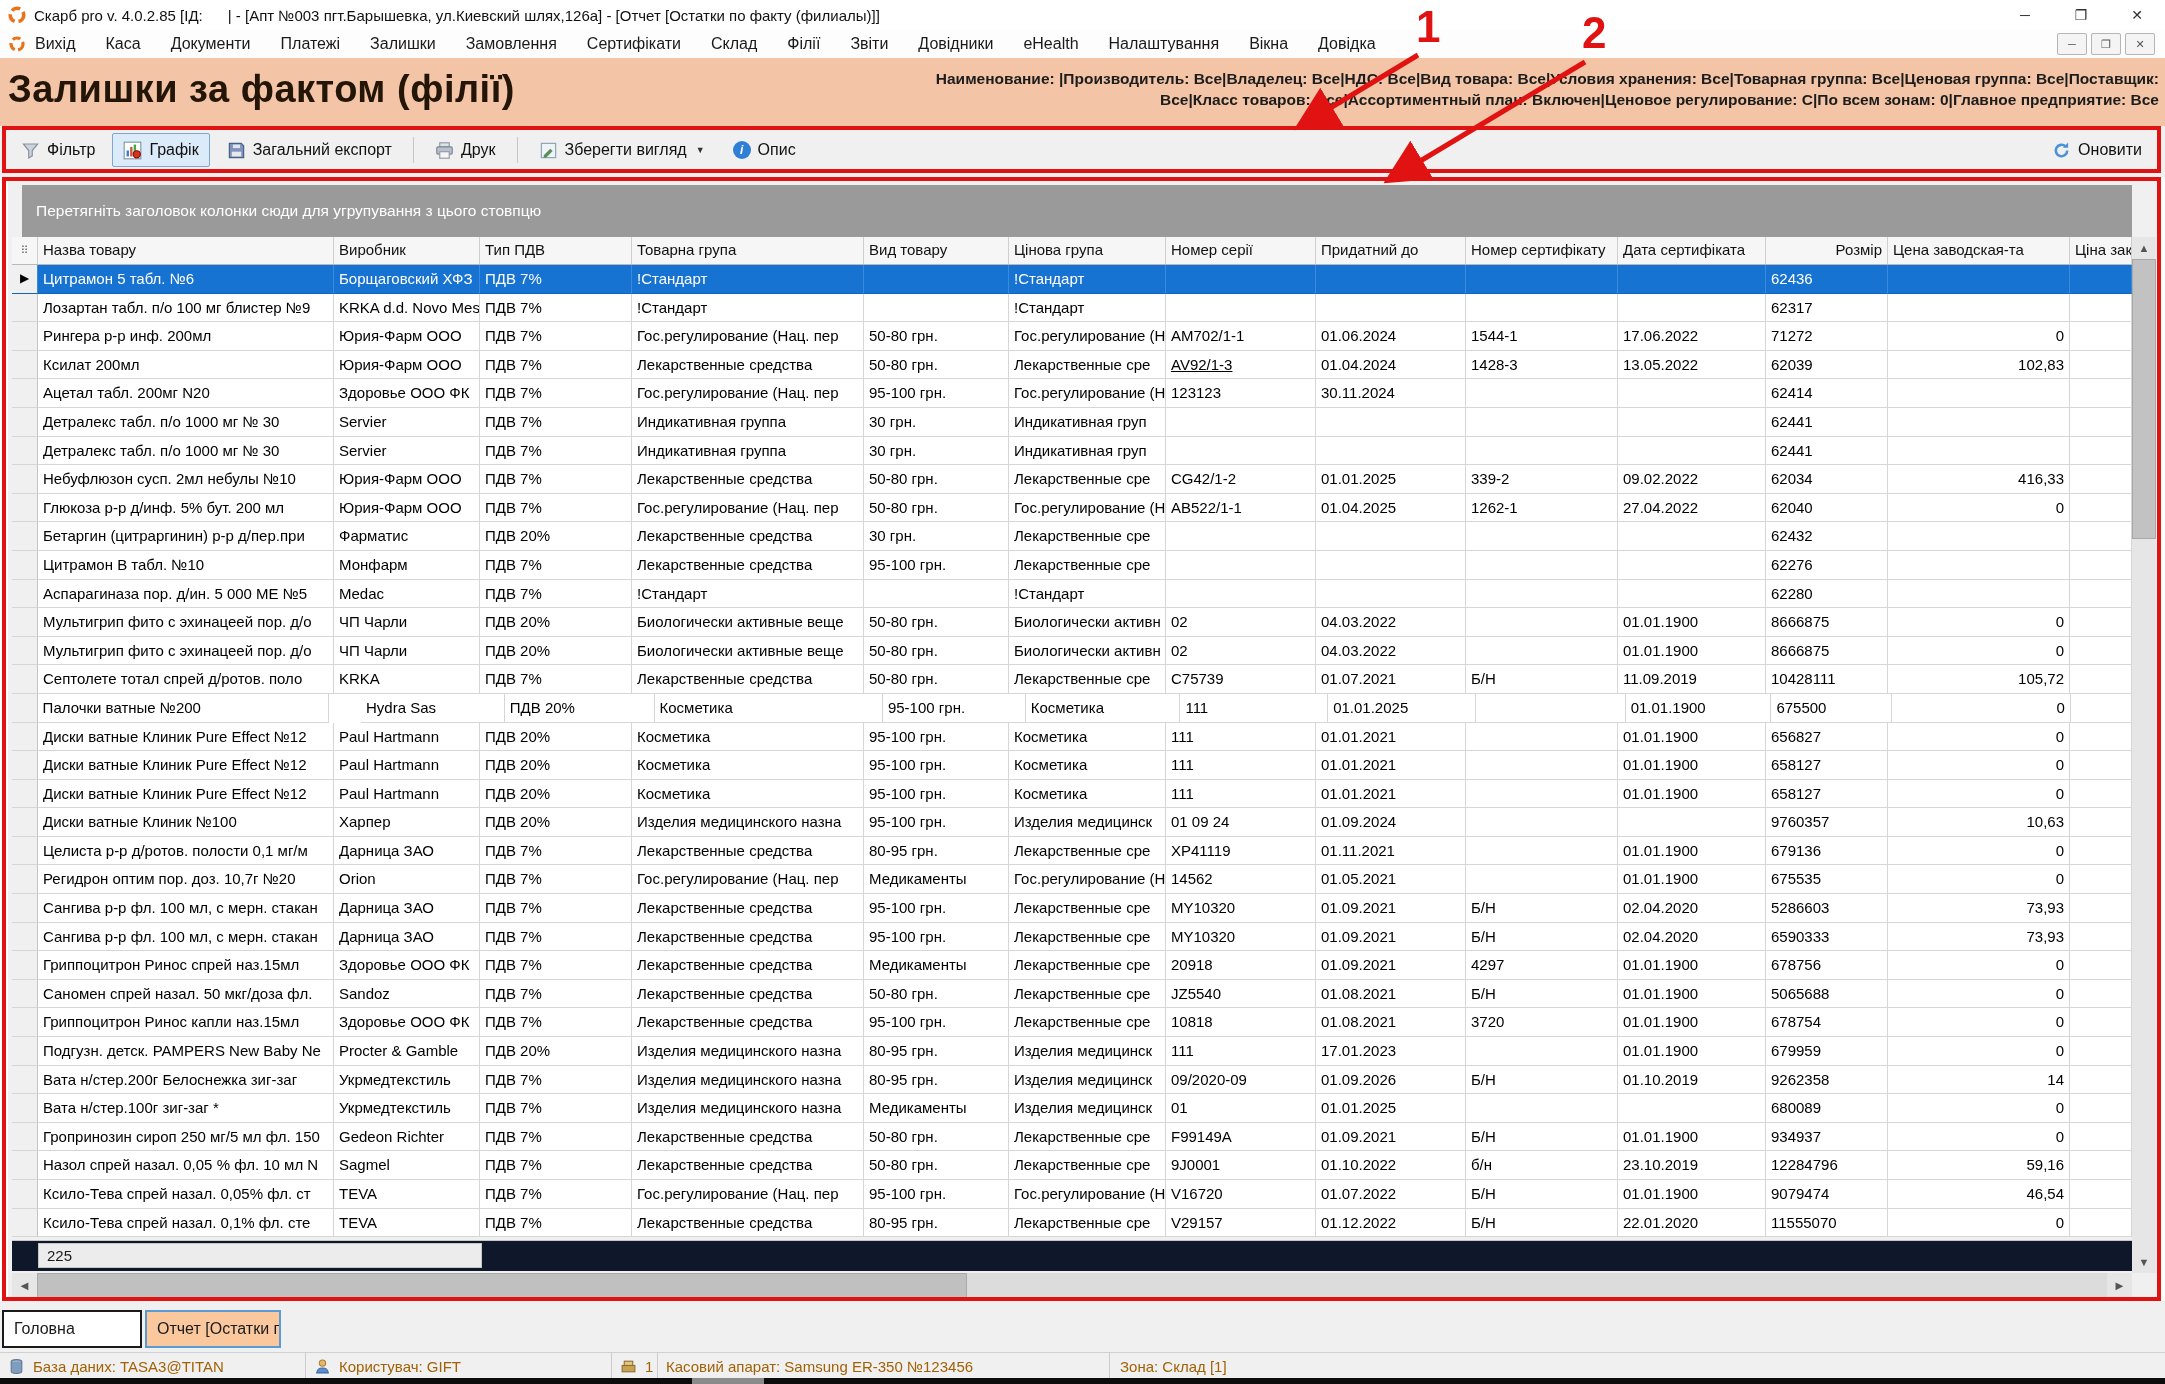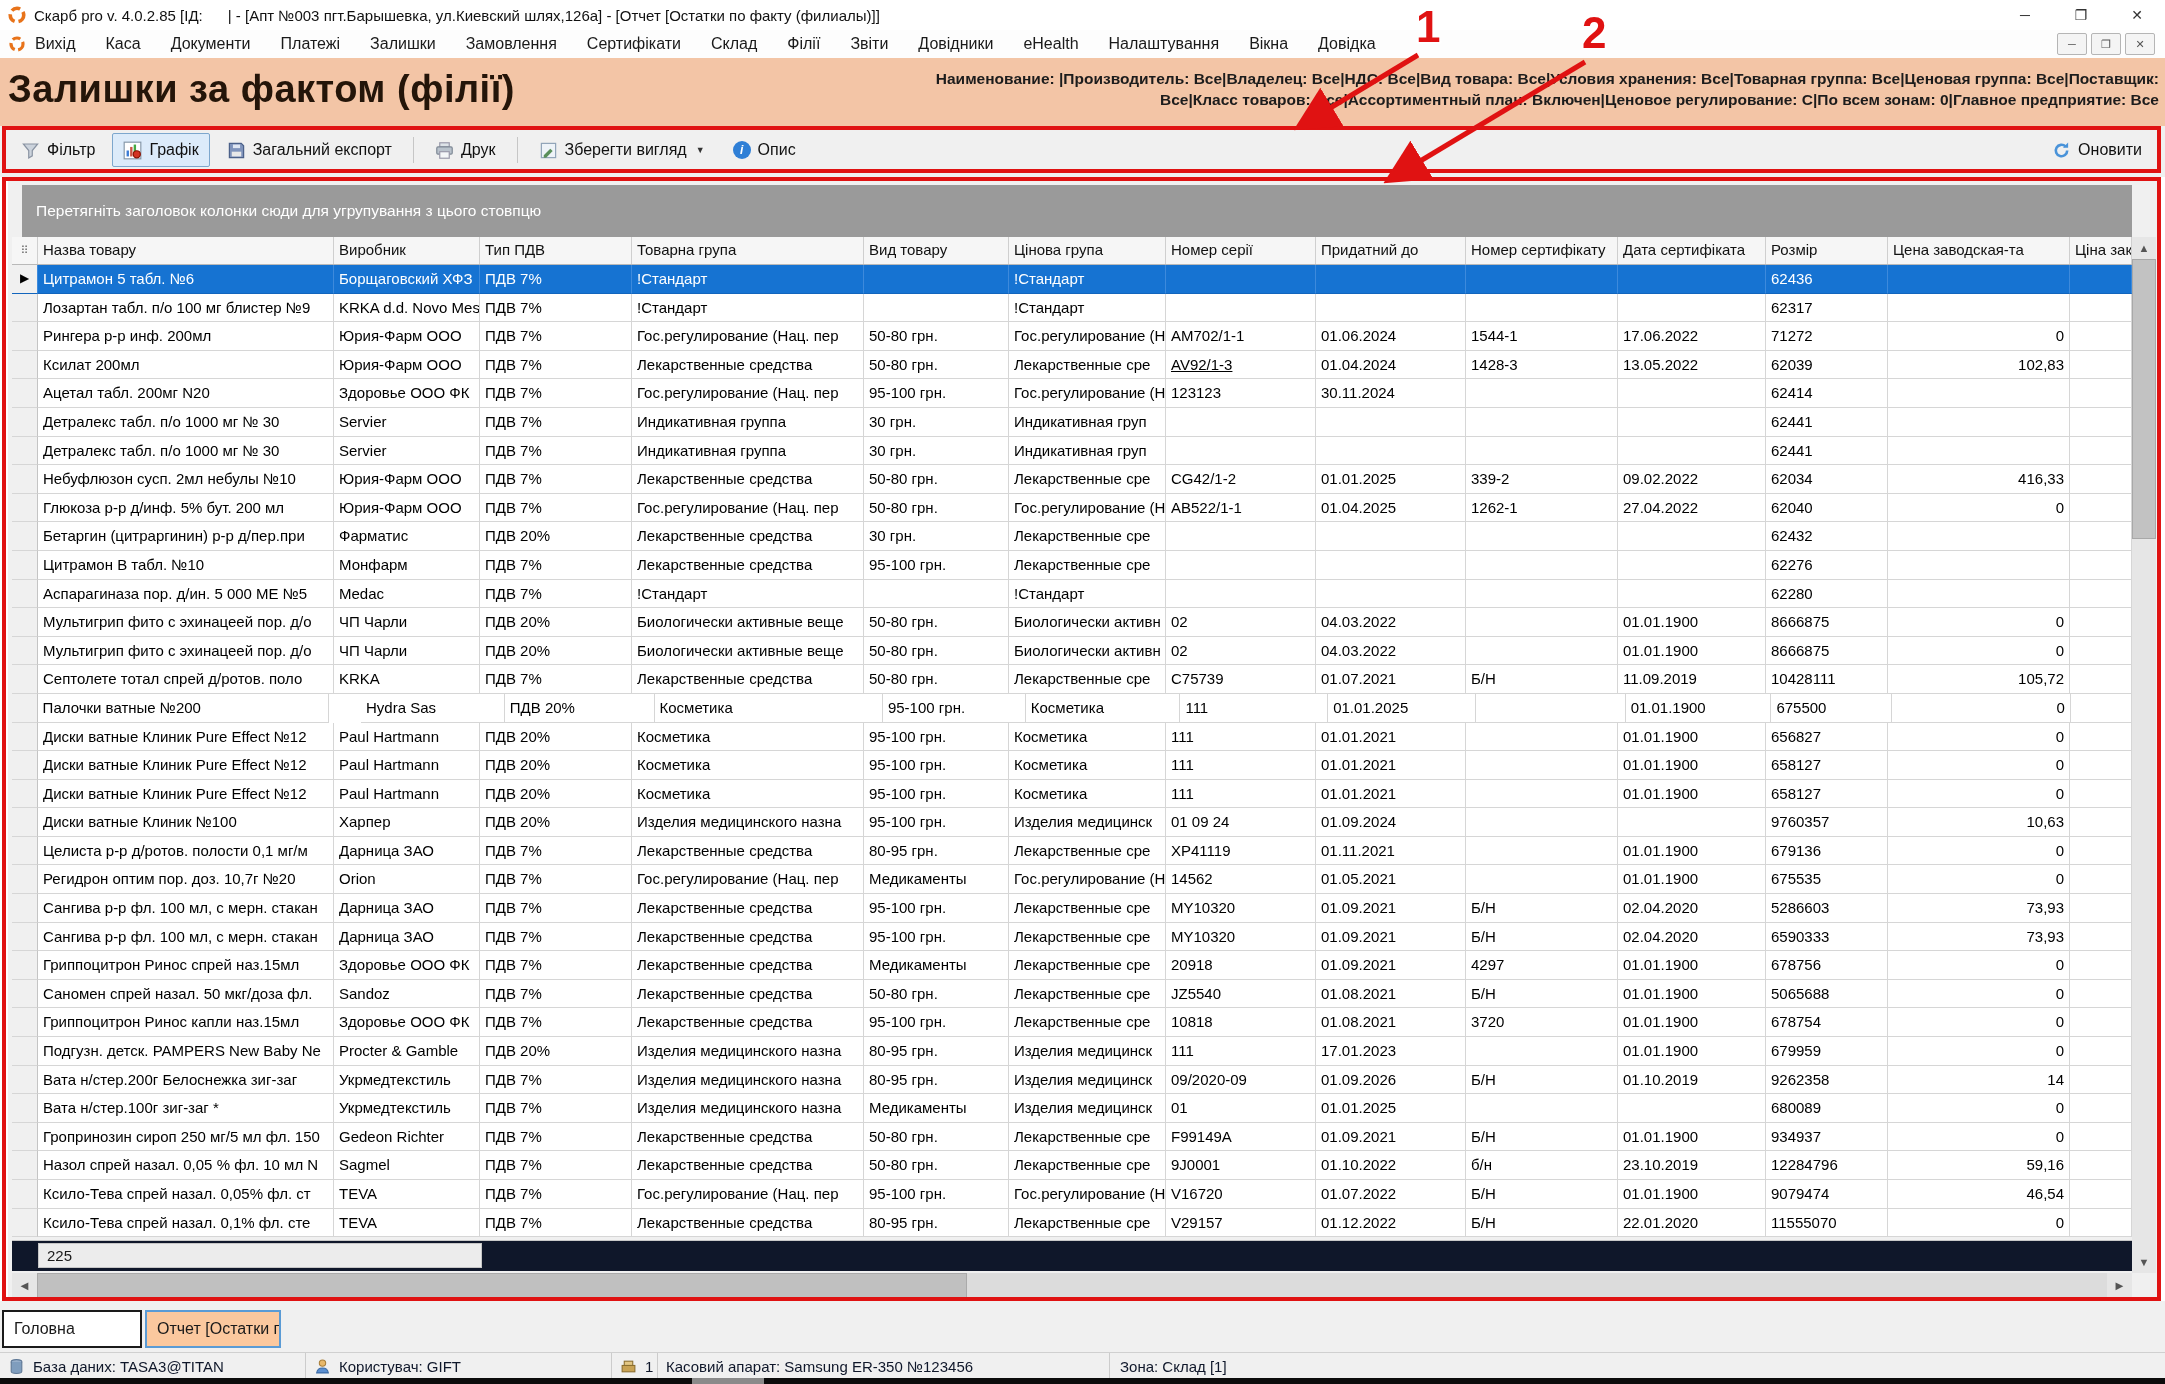--- a/index.html
+++ b/index.html
@@ -70,21 +70,21 @@
         display:flex;align-items:center;justify-content:center;}
   .vthumb{position:absolute;left:0;top:22px;width:24px;height:280px;background:#c2c2c2;border:1px solid #a8a8a8;box-sizing:border-box;}
   
   .tabs-band{left:0;top:1301px;width:2165px;height:51px;background:#f0f0f0;}
   .tab{position:absolute;top:9px;height:38px;font-size:16px;display:flex;align-items:center;
        padding:0 10px;box-sizing:border-box;}
   .tab.home{left:2px;width:140px;background:#fff;border:2px solid #1a1a1a;}
   .tab.report{left:145px;width:136px;background:#fbc89e;border:2px solid #5a9bd5;white-space:nowrap;overflow:hidden;}
   
   .statusbar{left:0;top:1352px;width:2165px;height:26px;background:#f0f0f0;border-top:1px solid #d0d0d0;
-             display:flex;align-items:center;font-size:15px;color:#0f172a;}
+             display:flex;align-items:center;font-size:15px;color:#a16207;}
   .status-sec{display:flex;align-items:center;gap:8px;height:100%;padding:0 8px;border-right:1px solid #cccccc;box-sizing:border-box;}
   .status-sec svg{width:17px;height:17px;flex:0 0 auto;}
   .s1{width:306px;}.s2{width:306px;}.s3{width:46px;}.s4{width:452px;}.s5{border-right:none;padding-left:10px;width:400px;}
   .bottom-strip{left:0;top:1378px;width:2165px;height:6px;background:#0c0c0c;}
   .strip-seg{position:absolute;left:692px;top:0;width:72px;height:6px;background:#8a8a8a;}
   
   .overlay{left:0;top:0;width:2165px;height:1384px;pointer-events:none;}
   .ann-num{position:absolute;font-size:44px;font-weight:bold;color:#e01212;pointer-events:none;
            text-shadow:0 0 3px #fff,0 0 5px #fff,0 0 8px #fff,2px 2px 2px #fff,-2px 2px 2px #fff;}
 </style>
@@ -205,21 +205,21 @@
         <div class="hcell" style="width: 296px;">Назва товару</div>
         <div class="hcell" style="width: 146px;">Виробник</div>
         <div class="hcell" style="width: 152px;">Тип ПДВ</div>
         <div class="hcell" style="width: 232px;">Товарна група</div>
         <div class="hcell" style="width: 145px;">Вид товару</div>
         <div class="hcell" style="width: 157px;">Цінова група</div>
         <div class="hcell" style="width: 150px;">Номер серії</div>
         <div class="hcell" style="width: 150px;">Придатний до</div>
         <div class="hcell" style="width: 152px;">Номер сертифікату</div>
         <div class="hcell" style="width: 148px;">Дата сертифіката</div>
-        <div class="hcell" style="width: 122px;">Розмір</div>
+        <div class="hcell" style="width: 122px; text-align: right;">Розмір</div>
         <div class="hcell" style="width: 182px;">Цена заводская-та</div>
         <div class="hcell" style="width: 62px;">Ціна зак</div>
       </div>
     <div id="grid-body">
         <div class="grow sel">
           <div class="cell ind" style="width: 26px;">▶</div>
           <div class="cell" style="width: 296px;">Цитрамон 5 табл. №6</div>
           <div class="cell" style="width: 146px;">Борщаговский ХФЗ</div>
           <div class="cell" style="width: 152px;">ПДВ 7%</div>
           <div class="cell" style="width: 232px;">!Стандарт</div>

